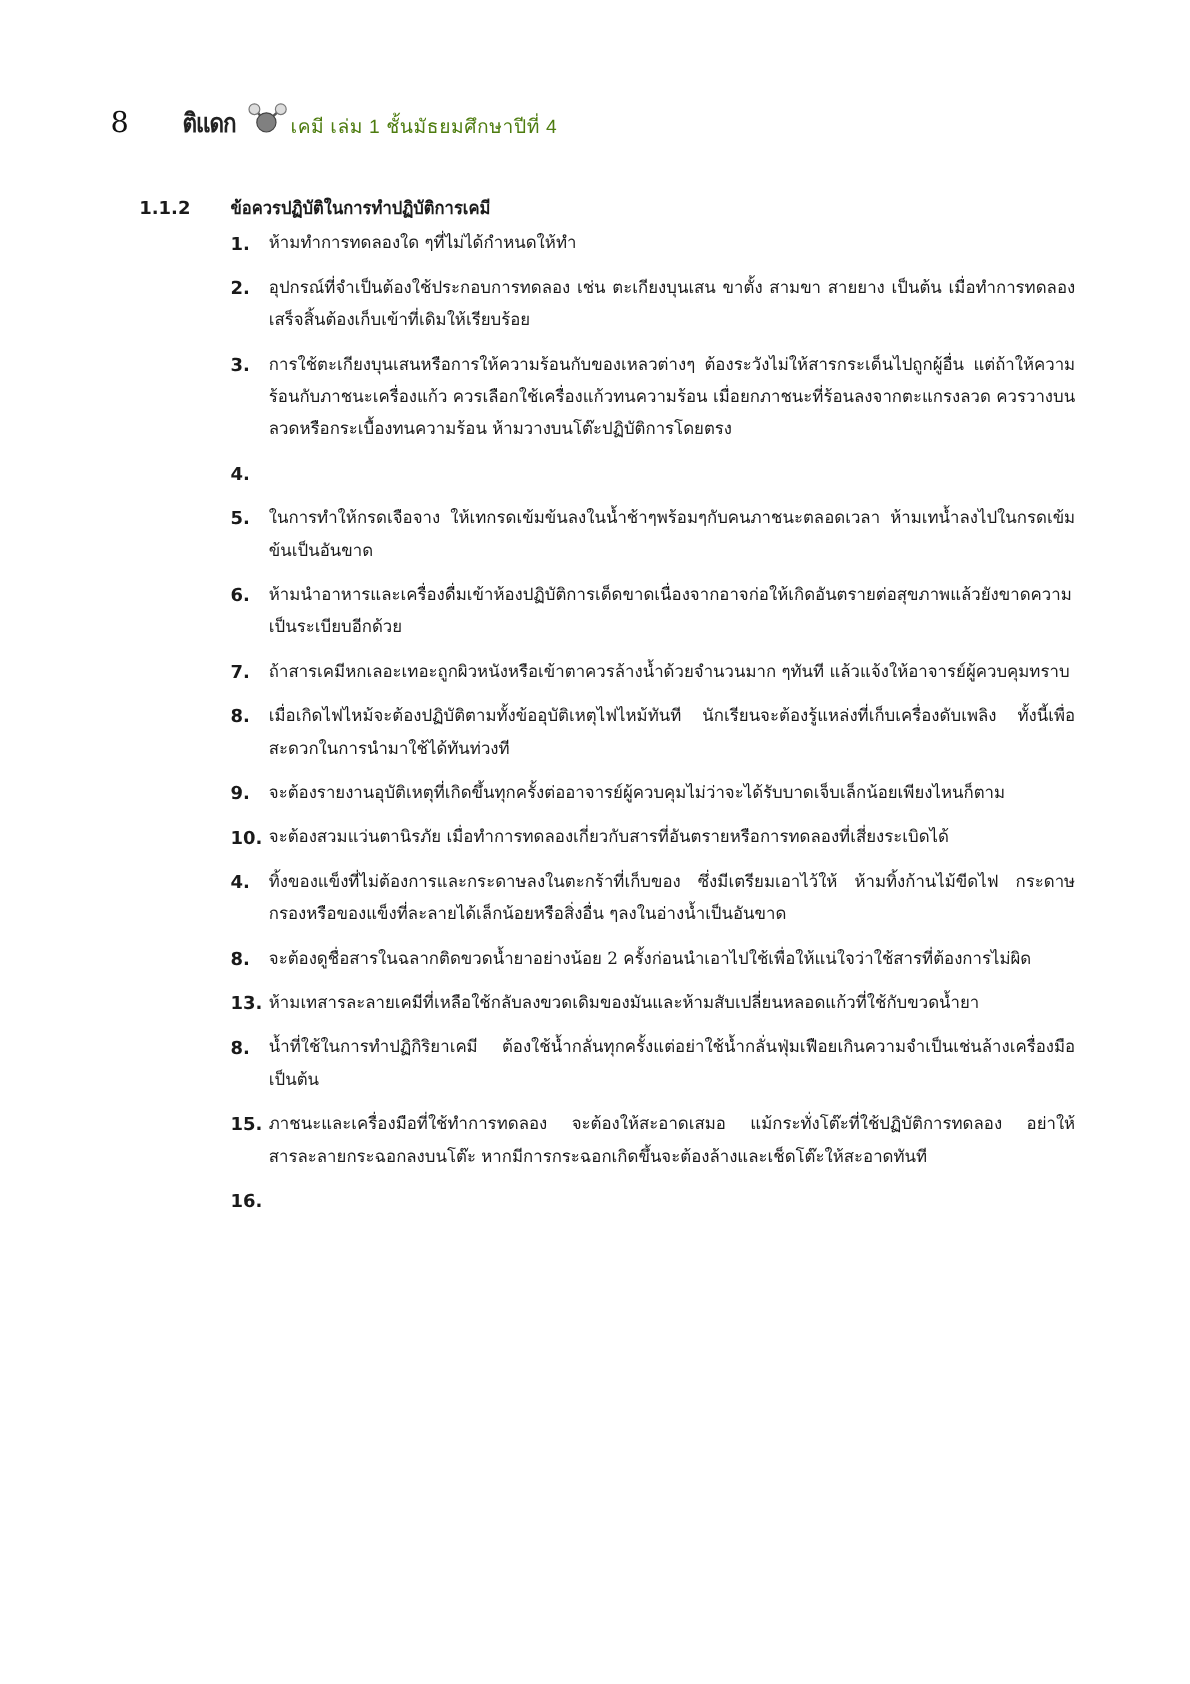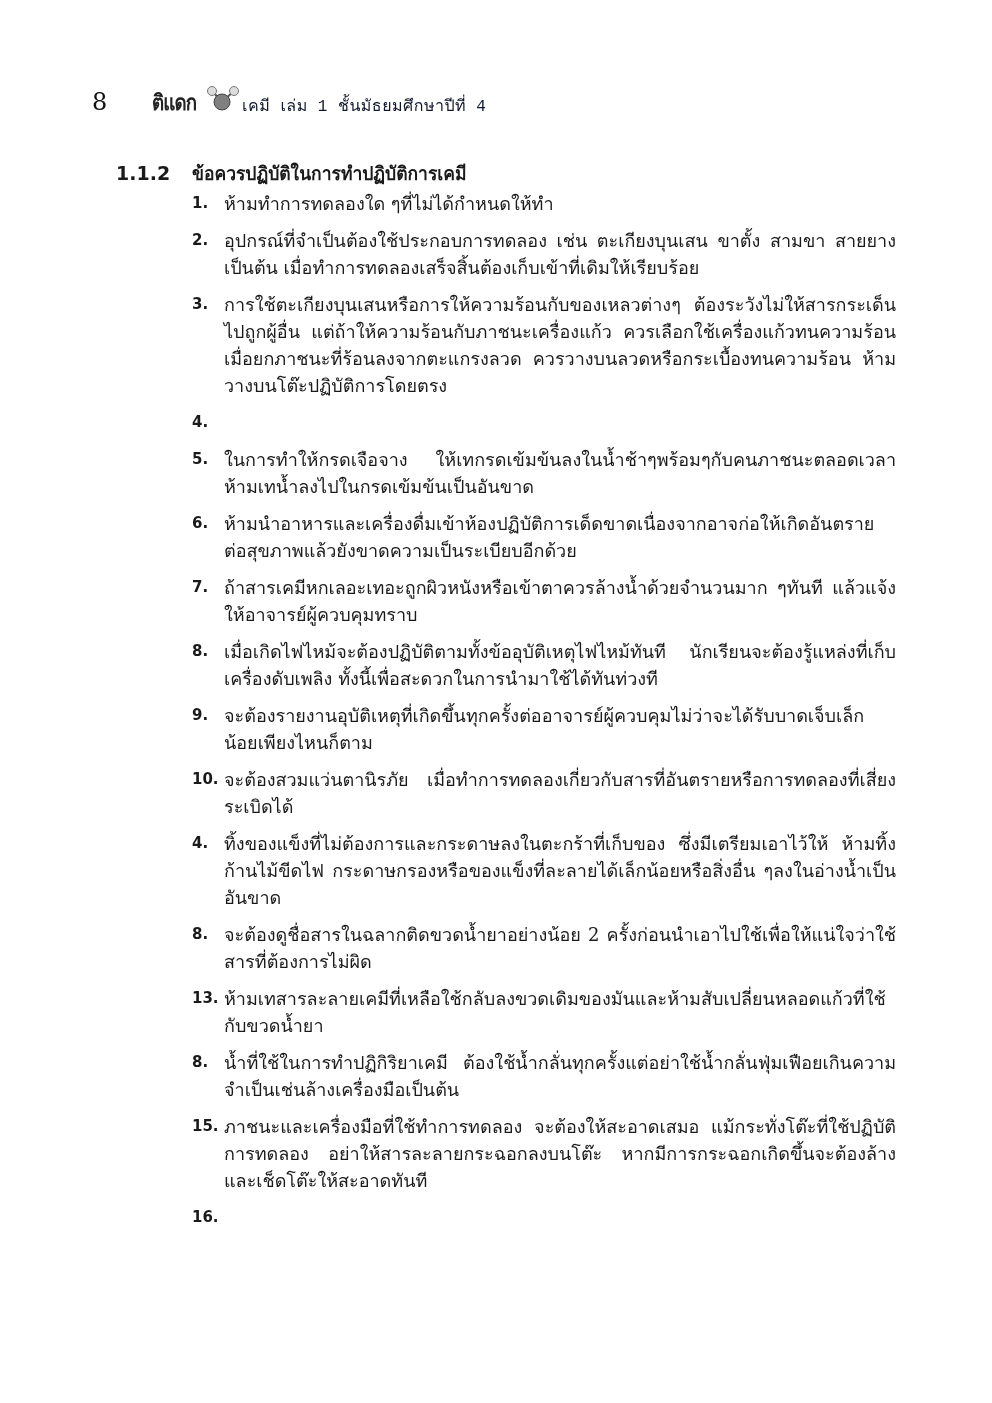--- a/index.html
+++ b/index.html
@@ -40,38 +40,38 @@
       margin-right: -2px;
     }
     .molecule {
       width: 34px;
       height: 26px;
       margin: 0 2px 0 4px;
       position: relative;
       top: -4px;
     }
     .book-title {
-      font-family: Liberation Mono, monospace;
+      font-family: Liberation Sans, sans-serif;
       font-size: 16px;
-      color: #0f172a;
+      color: #4d7c0f;
       font-weight: 300;
       letter-spacing: 0.5px;
       position: relative;
       top: 3px;
     }
     .section {
       position: absolute;
       left: 116px;
       top: 160px;
       width: 790px;
     }
     .section-heading {
       display: flex;
       font-weight: bold;
-      font-size: 19px;
+      font-size: 15px;
       line-height: 26px;
       margin-bottom: 4px;
     }
     .section-number {
       width: 76px;
       font-family: "DejaVu Sans", sans-serif;
       font-weight: bold;
     }
     .section-title {
       font-family: "DejaVu Sans", sans-serif;
@@ -94,21 +94,21 @@
       margin-left: 76px;
       font-family: "DejaVu Sans", sans-serif;
       font-weight: bold;
       font-size: 15px;
       line-height: 27px;
       flex-shrink: 0;
     }
     .rule-text {
       width: 672px;
       font-family: "DejaVu Serif", serif;
-      font-size: 18px;
+      font-size: 14px;
       line-height: 27px;
       text-align: justify;
       color: #1a1a1a;
     }
   </style>
 </head>
 <body>
 
 <div class="header">
   <span class="page-number">8</span>

